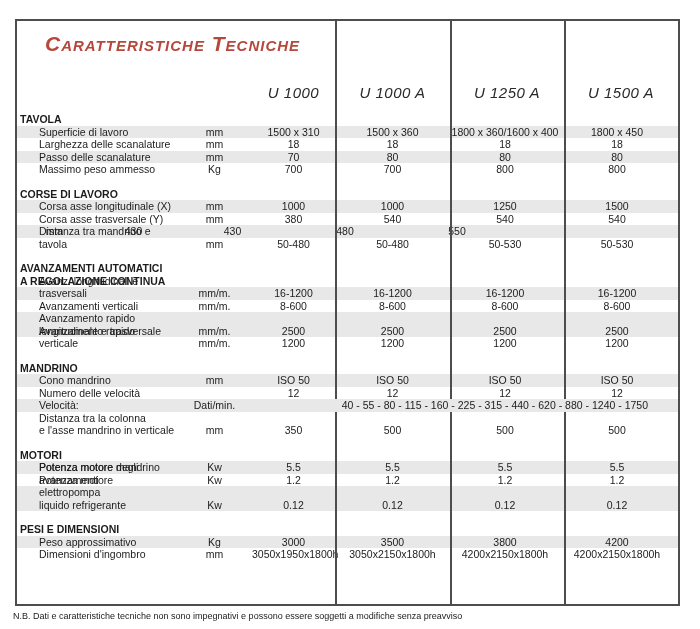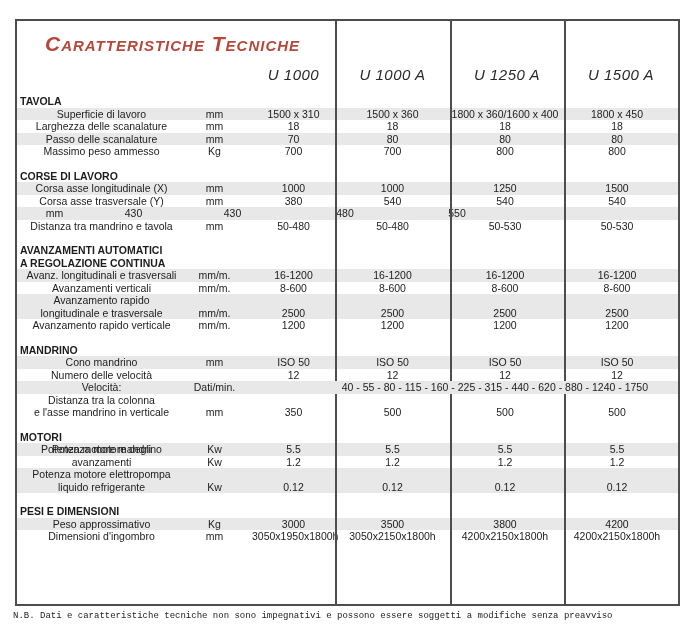--- a/index.html
+++ b/index.html
@@ -12,42 +12,42 @@
   .page{position:relative;width:700px;height:629px;background:#ffffff;overflow:hidden;
         font-family:"Liberation Sans", sans-serif;color:var(--text);}
   .spec-table{position:absolute;left:15px;top:19px;width:665px;height:587px;
         border:2px solid var(--border);box-sizing:border-box;background:#fff;}
   .divider{position:absolute;top:0;bottom:0;width:2px;background:var(--border);z-index:3;}
   .d1{left:318px;} .d2{left:433px;} .d3{left:547px;}
   .head{position:relative;z-index:1;}
   .title{margin:8px 0 0 28px;height:30px;line-height:30px;
         font-size:21px;font-style:italic;font-variant:small-caps;letter-spacing:1px;
         color:var(--title-color);font-weight:bold;}
-  .model-row{display:flex;margin-top:6px;height:20px;line-height:20px;}
+  .model-row{display:flex;margin-top:24px;height:20px;line-height:20px;}
   .model-spacer{width:235px;}
   .model-cell{text-align:center;font-style:italic;font-size:15px;color:#2a2a2a;
         font-variant:small-caps;letter-spacing:0.5px;}
   .mc0{width:83px;} .mc1{width:115px;} .mc2{width:114px;} .mc3{width:114px;}
   .table-body{position:relative;margin-top:10px;font-size:10.5px;}
   .section-header{height:12.5px;line-height:12.5px;font-weight:bold;padding-left:3px;
         white-space:pre-line;position:relative;z-index:1;}
   .section-header.gap{margin-top:12px;}
   .section-header.two-line{height:25px;line-height:12.5px;}
   .row{display:flex;height:12.5px;line-height:12.5px;position:relative;z-index:1;
         align-items:flex-end;}
   .row.two-line{height:25px;}
   .row.shaded{background:var(--stripe);}
   .row.span-row{z-index:5;}
-  .c-label{width:160px;padding-left:9px;box-sizing:border-box;white-space:pre-line;text-align:center;}
+  .c-label{width:160px;padding-left:22px;box-sizing:border-box;white-space:pre-line;}
   .c-unit{width:75px;text-align:center;}
   .c-v{text-align:center;}
   .v0{width:83px;} .v1{width:115px;} .v2{width:110px;border-radius:6px;} .v3{width:114px;border-radius:6px;}
   .c-span{flex:1;text-align:right;padding-right:30px;}
   .footnote{position:absolute;left:13px;top:611px;font-size:9px;color:#222;
-        font-family:Liberation Mono, monospace;}
+        font-family:Liberation Sans, sans-serif;}
 </style>
 </head>
 <body>
 
 <div class="page">
   <div class="spec-table">
     <div class="divider d1"></div>
     <div class="divider d2"></div>
     <div class="divider d3"></div>
 

